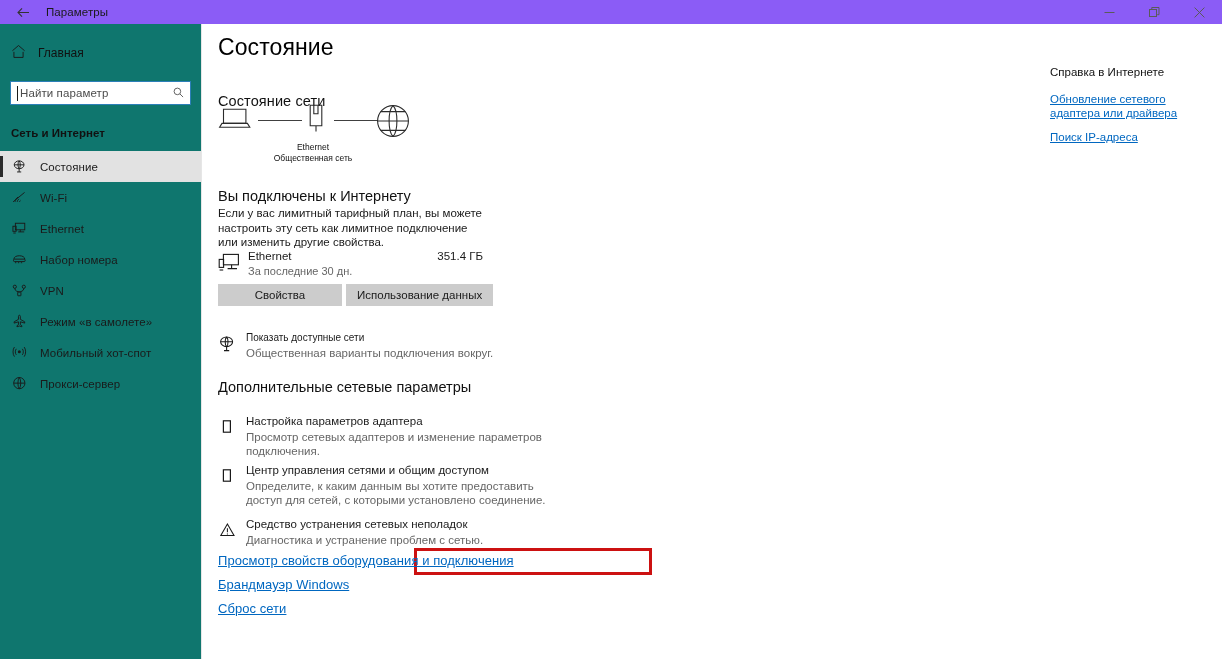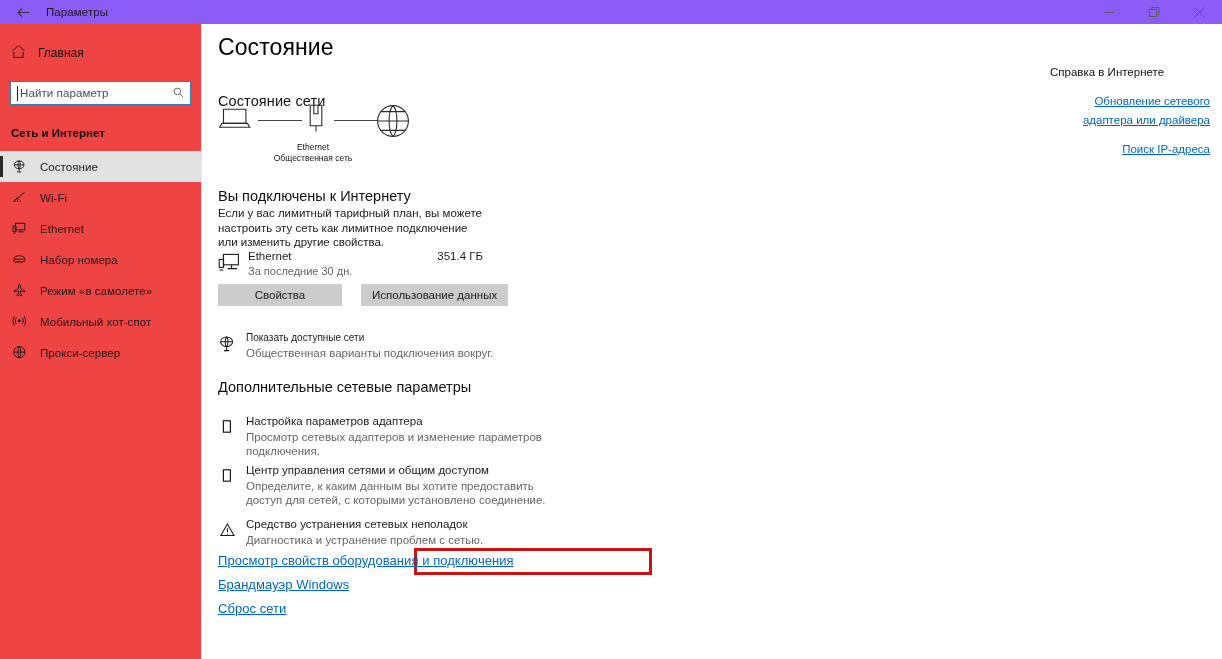--- a/index.html
+++ b/index.html
@@ -26,21 +26,21 @@
   .tb-title { font-size:11.5px; color:#1a1a1a; letter-spacing:.1px; }
   .tb-spacer { flex:1; }
   .winbtn {
     width:45px; height:24px; display:flex; align-items:center; justify-content:center;
   }
   .winbtn svg { display:block; }
 
   
   .sidebar {
     position:absolute; top:24px; left:0; width:202px; height:635px;
-    background:#ef4444; border-right:1px solid #e6e6e6;
+    background:#0f766e; border-right:1px solid #e6e6e6;
   }
   .home-row {
     display:flex; align-items:center; height:30px; margin-top:14px; padding-left:11px; gap:12px;
   }
   .home-row .lbl { font-size:12px; color:#111; }
   .search-wrap { padding: 13px 10px 0 10px; }
   .search-box {
     position:relative; height:24px; background:#fff;
     border:1px solid #2c7fb8; display:flex; align-items:center;
   }
@@ -102,21 +102,21 @@
     position:absolute; left:16px; top:182px; width:264px;
     font-size:11.5px; color:#1a1a1a; line-height:14.5px;
   }
 
   .usage-row { position:absolute; left:16px; top:226px; width:265px; height:30px; }
   .usage-icon { position:absolute; left:0; top:2px; color:#1a1a1a; }
   .usage-name { position:absolute; left:30px; top:0px; font-size:11.5px; color:#1a1a1a; }
   .usage-sub  { position:absolute; left:30px; top:15px; font-size:11px; color:#666; }
   .usage-amount { position:absolute; right:0; top:0px; font-size:11.5px; color:#1a1a1a; }
 
-  .btnrow { position:absolute; left:16px; top:260px; display:flex; gap:19px; }
+  .btnrow { position:absolute; left:16px; top:260px; display:flex; gap:4px; }
   .btn {
     height:22px; min-width:124px; background:#cccccc; border:1px solid #cccccc;
     font-size:11.5px; color:#1a1a1a; display:flex; align-items:center; justify-content:center;
     padding:0 10px;
   }
 
   .showsaved { position:absolute; left:16px; top:308px; width:330px; }
   .ss-icon { position:absolute; left:0; top:3px; color:#1a1a1a; }
   .ss-title { position:absolute; left:28px; top:0; font-size:10px; color:#1a1a1a; }
   .ss-sub { position:absolute; left:28px; top:15px; font-size:11.5px; color:#666; }
@@ -132,21 +132,21 @@
     position:absolute; left:212px; top:524px; width:238px; height:27px;
     border:3px solid #cc1111;
   }
   .link {
     position:absolute; left:16px; font-size:13px; color:#0067c0; letter-spacing:.05px;
   }
 
   
   .help { position:absolute; left:848px; top:42px; width:160px; }
   .help-title { font-size:11.5px; color:#111; }
-  .help-link { display:block; font-size:11.5px; color:#0067c0; line-height:19px;text-align:right; }
+  .help-link { display:block; font-size:11.5px; color:#0067c0; line-height:14px; }
   .help-link.first { margin-top:14px; }
   .help-link.second { margin-top:10px; }
 </style>
 </head>
 <body>
 
 <div id="app">
 
   <div class="titlebar">
     <div class="tb-back">
@@ -250,20 +250,31 @@
         <span class="ico">
           <svg width="15" height="15" viewBox="0 0 16 16" fill="none" stroke="#1a1a1a" stroke-width="1">
             <path d="M2 7.6c0-2.3 2.5-3.6 5.8-3.6S13.6 5.3 13.6 7.6"></path>
             <rect x="1.6" y="7.6" width="12.4" height="2.6" rx="1"></rect>
             <path d="M3.2 11.4h1.4M6.3 11.4h1.4M9.4 11.4h1.4"></path>
           </svg>
         </span>
         <span class="lbl">Набор номера</span>
       </div>
 
+      <div class="nav-item">
+        <span class="ico">
+          <svg width="15" height="15" viewBox="0 0 16 16" fill="none" stroke="#1a1a1a" stroke-width="1">
+            <circle cx="3" cy="4" r="1.7"></circle>
+              <circle cx="12.6" cy="4" r="1.7"></circle>
+            <path d="M3 5.8c0 3 3.6 3.6 4.8 3.6s4.8-.6 4.8-3.6"></path>
+            <rect x="6.1" y="9.6" width="3.4" height="4" rx=".4"></rect>
+          </svg>
+        </span>
+        <span class="lbl">VPN</span>
+      </div>
 
       <div class="nav-item">
         <span class="ico">
           <svg width="15" height="15" viewBox="0 0 16 16" fill="none" stroke="#1a1a1a" stroke-width="1">
             <path d="M7.9 1.3c.7 0 1 .6 1 1.3v3.1l4.6 2.6v1.4l-4.6-1.4v3l1.6 1.2v1.1l-2.6-.8-2.6.8v-1.1l1.6-1.2v-3L2.3 9.7V8.3l4.6-2.6V2.6c0-.7.3-1.3 1-1.3z"></path>
           </svg>
         </span>
         <span class="lbl">Режим «в самолете»</span>
       </div>
 

